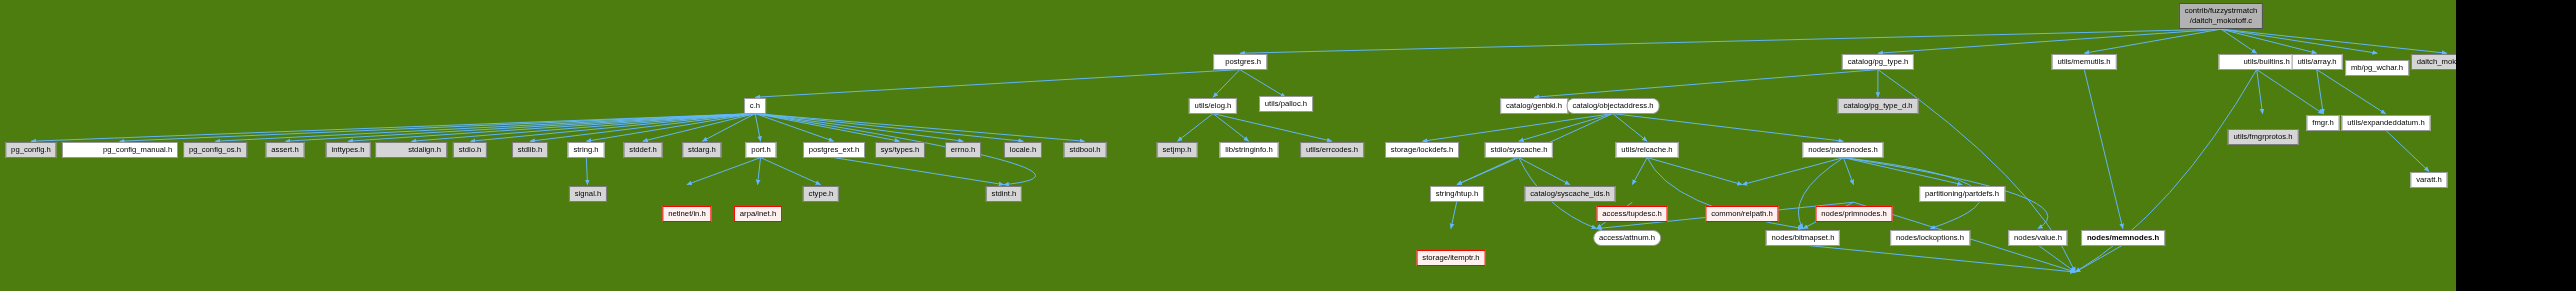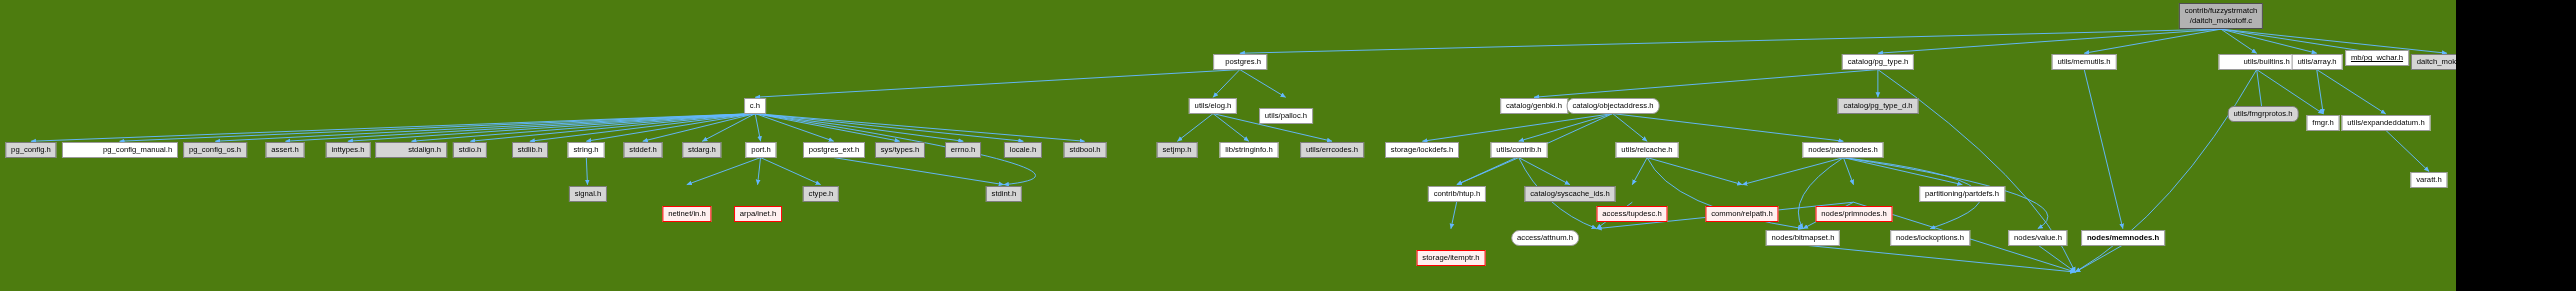--- a/index.html
+++ b/index.html
@@ -99,29 +99,29 @@
         <path d="M4012,219 L4085,288.5" stroke="#63b8ff" stroke-width="1.6" marker-end="url(#arrow)"></path>
       </g>
   </svg>
 <div class="node root" style="left: 2221px; top: 3px;">contrib/fuzzystrmatch
 /daitch_mokotoff.c</div>
     <div class="node internal" style="left: 1240px; top: 54px; padding-left: 11px;">postgres.h</div>
     <div class="node internal" style="left: 1878px; top: 54px;">catalog/pg_type.h</div>
     <div class="node internal" style="left: 2084px; top: 54px;">utils/memutils.h</div>
     <div class="node internal" style="left: 2257px; top: 54px; padding-left: 24px;">utils/builtins.h</div>
     <div class="node internal" style="left: 2317px; top: 54px;">utils/array.h</div>
-    <div class="node internal" style="left: 2377px; top: 50px; text-decoration: underline;">mb/pg_wchar.h</div>
+    <div class="node internal" style="left: 2377px; top: 60px;">mb/pg_wchar.h</div>
     <div class="node external" style="left: 2447px; top: 54px;">daitch_mokotoff.h</div>
     <div class="node internal" style="left: 755px; top: 98px;">c.h</div>
     <div class="node internal" style="left: 1213px; top: 98px;">utils/elog.h</div>
-    <div class="node internal" style="left: 1286px; top: 108px;">utils/palloc.h</div>
+    <div class="node internal" style="left: 1286px; top: 96px;">utils/palloc.h</div>
     <div class="node internal" style="left: 1534px; top: 98px;">catalog/genbki.h</div>
     <div class="node internal" style="left: 1613px; top: 98px; border-radius: 7px;">catalog/objectaddress.h</div>
     <div class="node external" style="left: 1878px; top: 98px;">catalog/pg_type_d.h</div>
-    <div class="node external" style="left: 2263px; top: 106px; border-radius: 6px;">utils/fmgrprotos.h</div>
+    <div class="node external" style="left: 2263px; top: 129px;">utils/fmgrprotos.h</div>
     <div class="node internal" style="left: 2323px; top: 115px;">fmgr.h</div>
     <div class="node internal" style="left: 2386px; top: 115px;">utils/expandeddatum.h</div>
     <div class="node external" style="left: 31px; top: 142px;">pg_config.h</div>
     <div class="node internal" style="left: 120px; top: 142px; padding-left: 40px;">pg_config_manual.h</div>
     <div class="node external" style="left: 215px; top: 142px;">pg_config_os.h</div>
     <div class="node external" style="left: 285px; top: 142px;">assert.h</div>
     <div class="node external" style="left: 348px; top: 142px;">inttypes.h</div>
     <div class="node external" style="left: 411px; top: 142px; padding-left: 32px;">stdalign.h</div>
     <div class="node external" style="left: 470px; top: 142px;">stdio.h</div>
     <div class="node external" style="left: 530px; top: 142px;">stdlib.h</div>
@@ -131,36 +131,36 @@
     <div class="node internal" style="left: 761px; top: 142px;">port.h</div>
     <div class="node internal" style="left: 834px; top: 142px;">postgres_ext.h</div>
     <div class="node external" style="left: 900px; top: 142px;">sys/types.h</div>
     <div class="node external" style="left: 963px; top: 142px;">errno.h</div>
     <div class="node external" style="left: 1023px; top: 142px;">locale.h</div>
     <div class="node external" style="left: 1085px; top: 142px;">stdbool.h</div>
     <div class="node external" style="left: 1177px; top: 142px;">setjmp.h</div>
     <div class="node internal" style="left: 1249px; top: 142px;">lib/stringinfo.h</div>
     <div class="node external" style="left: 1332px; top: 142px;">utils/errcodes.h</div>
     <div class="node internal" style="left: 1422px; top: 142px;">storage/lockdefs.h</div>
-    <div class="node internal" style="left: 1519px; top: 142px;">utils/contrib.h</div>
+    <div class="node internal" style="left: 1519px; top: 142px;">stdio/syscache.h</div>
     <div class="node internal" style="left: 1647px; top: 142px;">utils/relcache.h</div>
     <div class="node internal" style="left: 1843px; top: 142px;">nodes/parsenodes.h</div>
     <div class="node internal" style="left: 2429px; top: 172px;">varatt.h</div>
     <div class="node external" style="left: 588px; top: 186px;">signal.h</div>
     <div class="node truncated" style="left: 687px; top: 186px;">netinet/in.h</div>
     <div class="node truncated" style="left: 758px; top: 186px;">arpa/inet.h</div>
     <div class="node external" style="left: 821px; top: 186px;">ctype.h</div>
     <div class="node external" style="left: 1004px; top: 186px;">stdint.h</div>
-    <div class="node internal" style="left: 1457px; top: 186px;">contrib/htup.h</div>
+    <div class="node internal" style="left: 1457px; top: 186px;">string/htup.h</div>
     <div class="node external" style="left: 1570px; top: 186px;">catalog/syscache_ids.h</div>
     <div class="node truncated" style="left: 1632px; top: 186px;">access/tupdesc.h</div>
     <div class="node truncated" style="left: 1742px; top: 186px;">common/relpath.h</div>
     <div class="node truncated" style="left: 1854px; top: 186px;">nodes/primnodes.h</div>
     <div class="node internal" style="left: 1962px; top: 186px;">partitioning/partdefs.h</div>
     <div class="node truncated" style="left: 1451px; top: 230px;">storage/itemptr.h</div>
-    <div class="node internal" style="left: 1545px; top: 230px; border-radius: 8px;">access/attnum.h</div>
+    <div class="node internal" style="left: 1627px; top: 230px; border-radius: 8px;">access/attnum.h</div>
     <div class="node internal" style="left: 1803px; top: 230px;">nodes/bitmapset.h</div>
     <div class="node internal" style="left: 1930px; top: 230px;">nodes/lockoptions.h</div>
     <div class="node internal" style="left: 2038px; top: 230px;">nodes/value.h</div>
     <div class="node internal" style="left: 2123px; top: 230px; font-weight: bold;">nodes/memnodes.h</div>
     <div class="node truncated" style="left: 2075px; top: 273px;">nodes/nodes.h</div>
   </div>
 
 
 </body></html>

